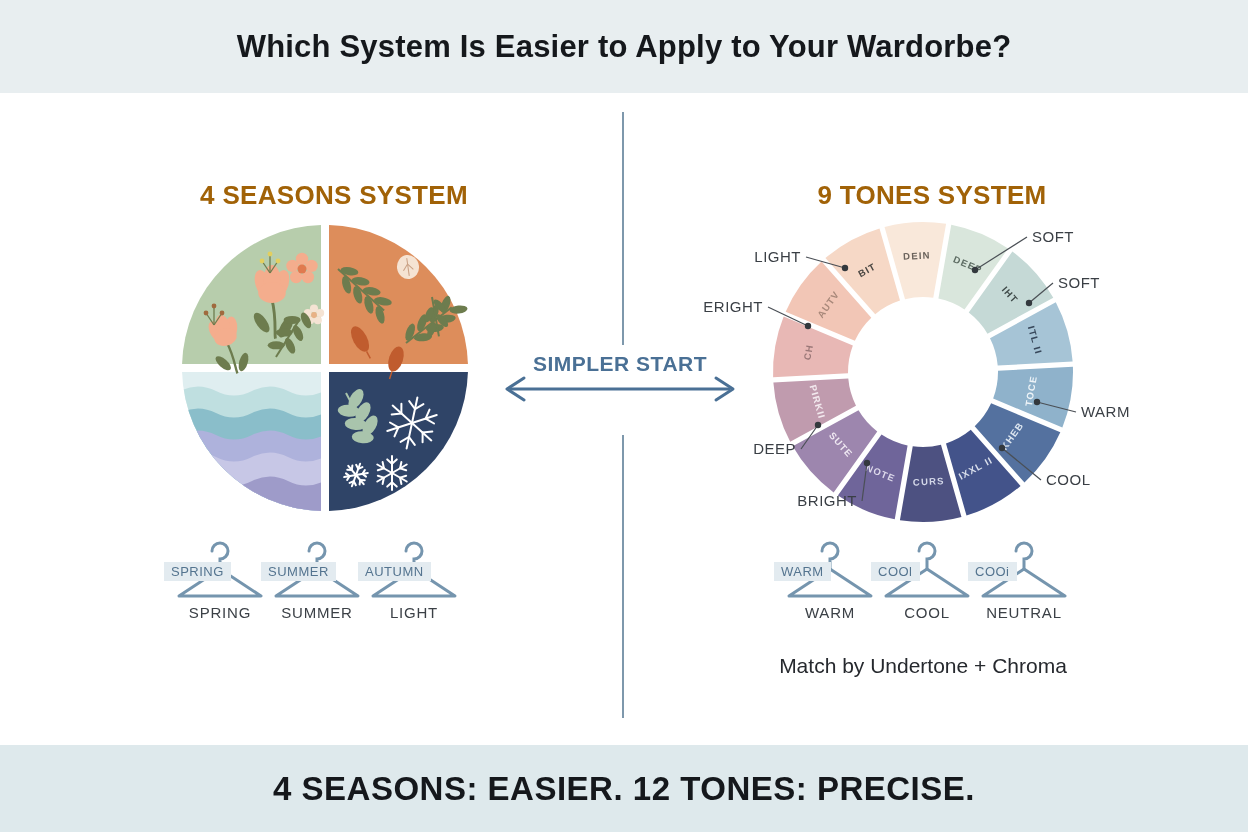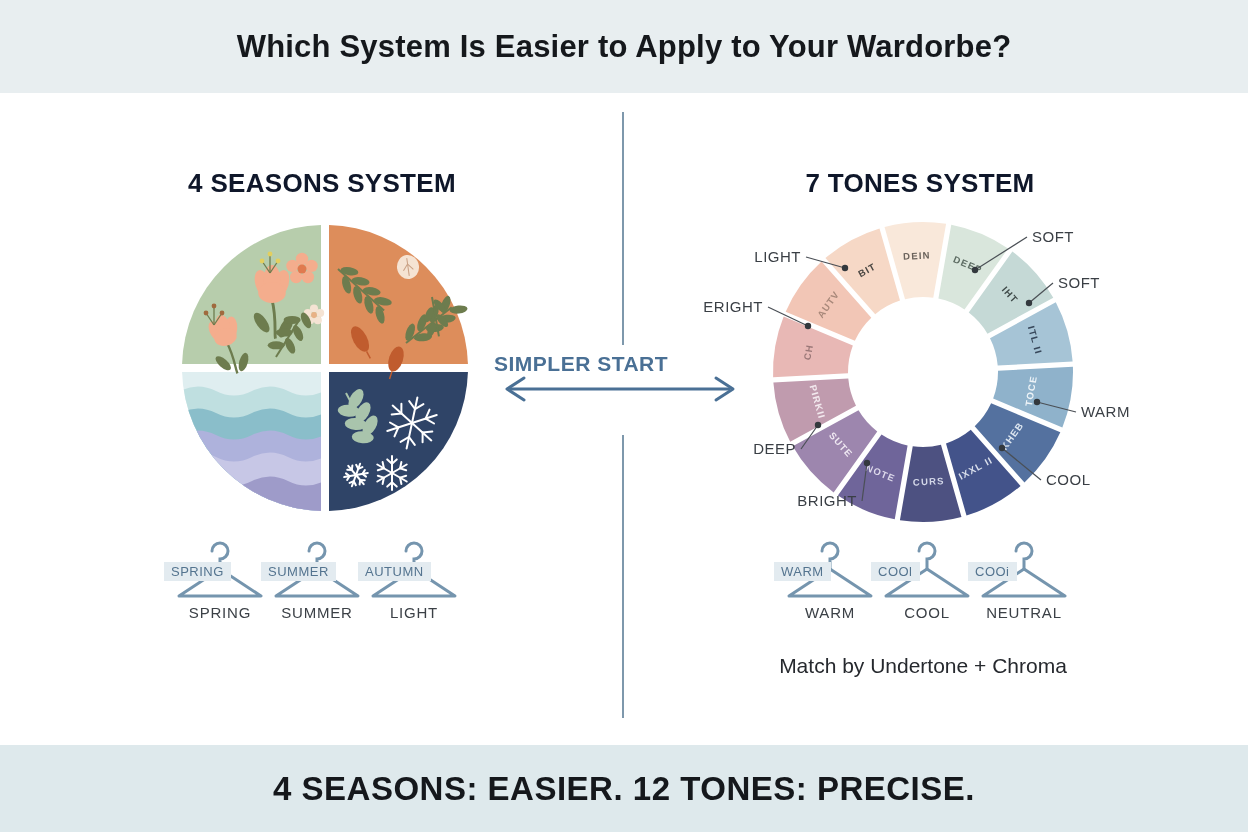--- a/index.html
+++ b/index.html
@@ -10,29 +10,29 @@
   .top-banner h1{margin:0;font-size:31px;font-weight:bold;color:#15181c;letter-spacing:.2px;}
 
   .bottom-banner{position:absolute;left:0;top:745px;width:1248px;height:87px;background:#dee9ec;
     display:flex;align-items:center;justify-content:center;}
   .bottom-banner .conclusion{font-size:33px;font-weight:bold;color:#15181c;letter-spacing:.5px;}
 
   .divider{position:absolute;left:622px;width:2px;background:#7e98ac;}
   .divider-top{top:112px;height:233px;}
   .divider-bottom{top:435px;height:283px;}
 
-  .panel-heading{position:absolute;margin:0;width:500px;text-align:center;
-    font-size:26px;font-weight:bold;color:#0f172a;letter-spacing:.3px;top:168px;}
+  .panel-heading{position:absolute;margin:12px;width:500px;text-align:center;
+    font-size:26px;font-weight:bold;color:#a16207;letter-spacing:.3px;top:168px;}
   .left-heading{left:72px;}
   .right-heading{left:670px;}
 
   #seasons-pie{position:absolute;left:180px;top:223px;}
   #tones-wheel{position:absolute;left:700px;top:210px;}
 
-  .note-top,.note-bottom{position:absolute;left:494px;width:252px;
+  .note-top,.note-bottom{position:absolute;left:494px;width:252px;text-align:center;
     font-size:21px;font-weight:bold;color:#4a7095;letter-spacing:.5px;}
   .note-top{top:352px;}
   .note-bottom{top:401px;}
   .arrow-svg{position:absolute;left:498px;top:374px;}
 
   .hanger-group{position:absolute;display:flex;gap:1px;top:538px;}
   .hanger-group.left{left:172px;}
   .hanger-group.right{left:782px;}
   .hanger-item{position:relative;width:96px;}
   .hanger-item svg{display:block;}
@@ -52,21 +52,21 @@
 <div class="canvas">
 
   <header class="top-banner">
     <h1>Which System Is Easier to Apply to Your Wardorbe?</h1>
   </header>
 
   <div class="divider divider-top"></div>
   <div class="divider divider-bottom"></div>
 
   <h2 class="panel-heading left-heading">4 SEASONS SYSTEM</h2>
-  <h2 class="panel-heading right-heading">7 TONES SYSTEM</h2>
+  <h2 class="panel-heading right-heading">9 TONES SYSTEM</h2>
 
   <svg id="seasons-pie" width="290" height="290" viewBox="0 0 290 290">
       <path d="M141,141 L141,2.06 A143,143 0 0 0 2.06,141 Z" fill="#b7cdac"></path>
       <path d="M149,141 L149,2.06 A143,143 0 0 1 287.94,141 Z" fill="#dd8d5b"></path>
       <path d="M141,149 L141,287.94 A143,143 0 0 1 2.06,149 Z" fill="#dfeef0"></path>
       <path d="M149,149 L149,287.94 A143,143 0 0 0 287.94,149 Z" fill="#2f4467"></path>
       <defs>
         <clipPath id="blclip">
           <path d="M141,149 L141,287.94 A143,143 0 0 1 2.06,149 Z"></path>
         </clipPath>

